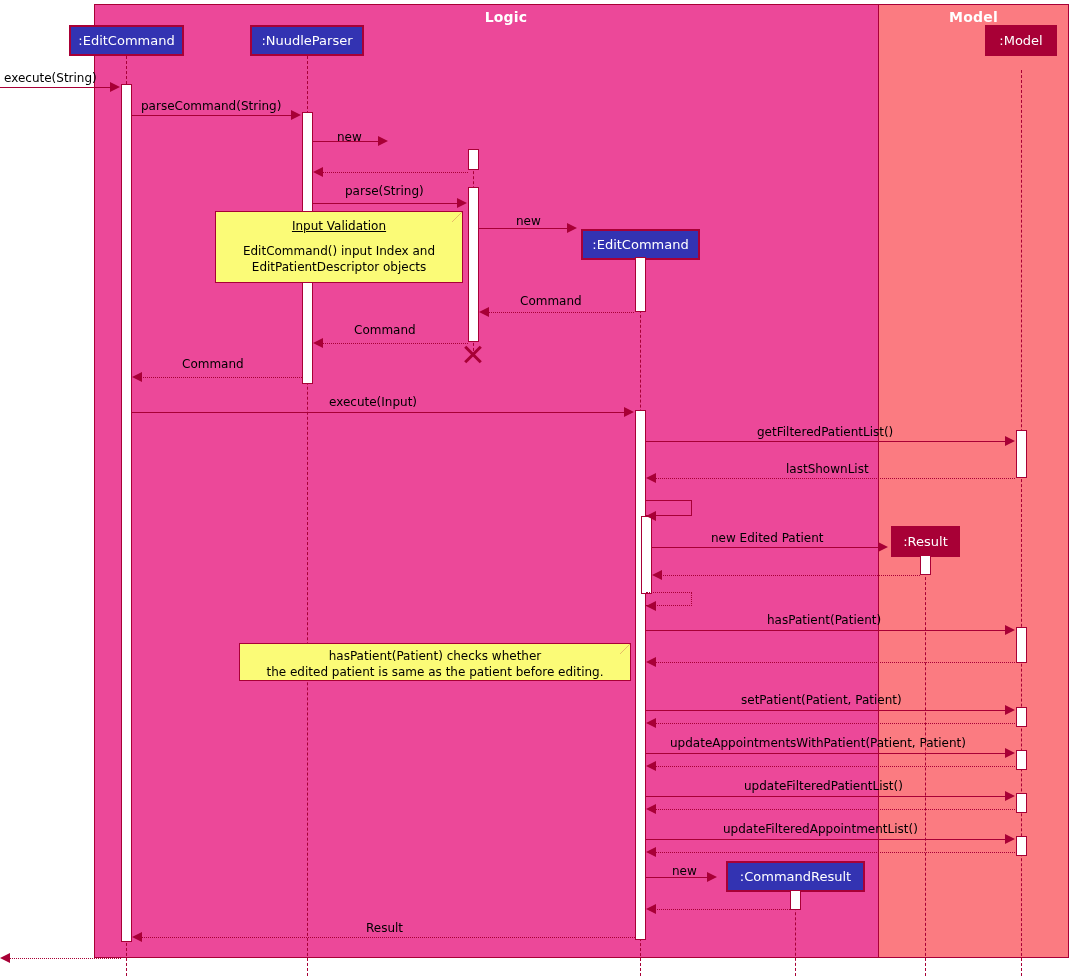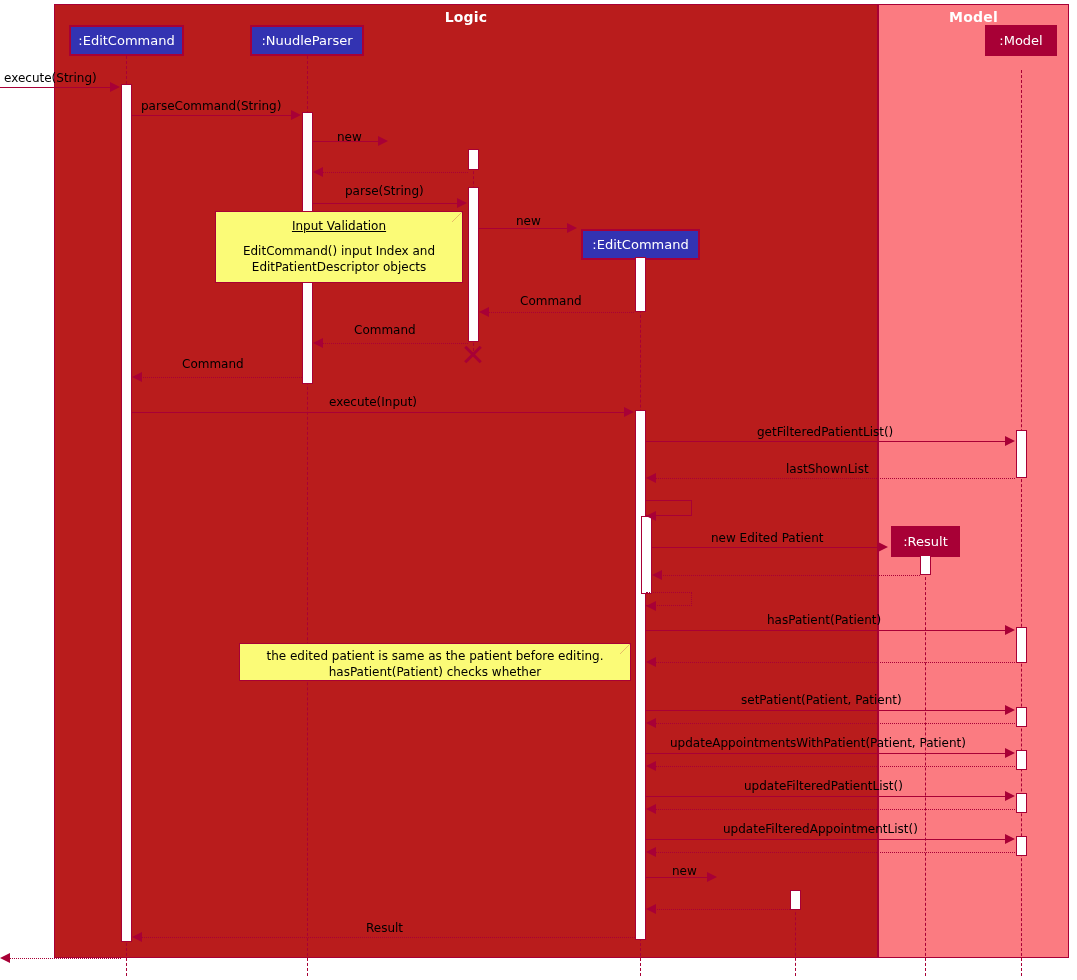--- a/index.html
+++ b/index.html
@@ -17,21 +17,22 @@
     background: #ffffff;
     overflow: hidden;
   }
   
   .pkg {
     position: absolute;
     box-sizing: border-box;
     border: 1px solid #A80036;
   }
   .pkg-logic {
-    background: #b91c1c;
+    background: #ec4899;
+    margin-left: 40px;
   }
   .pkg-model {
     background: #FB7B81;
   }
   .pkg-title {
     position: absolute;
     top: 4px;
     width: 100%;
     text-align: center;
     font-size: 14px;
@@ -176,20 +177,23 @@
   <div class="lifeline" style="left:1021px; top:70px; height:906px;"></div>
 
   <div class="participant p-blue" style="left:69px; top:25px; width:115px;">
     <span>:EditCommand</span>
   </div>
   <div class="participant p-blue" style="left:250px; top:25px; width:114px;">
     <span>:NuudleParser</span>
   </div>
   <div class="participant p-blue" style="left:581px; top:229px; width:119px;">
     <span>:EditCommand</span>
+  </div>
+  <div class="participant p-blue" style="left:726px; top:861px; width:139px;">
+    <span>:CommandResult</span>
   </div>
   <div class="participant p-darkred" style="left:891px; top:526px; width:69px;">
     <span>:Result</span>
   </div>
   <div class="participant p-darkred" style="left:985px; top:25px; width:72px;">
     <span>:Model</span>
   </div>
 
   <div class="act" style="left:121px; top:84px;  height:858px;"></div>
   <div class="act" style="left:302px; top:112px; height:272px;"></div>
@@ -327,17 +331,17 @@
     <span class="note-title">Input Validation</span>
     <span class="note-gap"></span>
     <span class="note-body">EditCommand() input Index and</span>
     <span class="note-body">EditPatientDescriptor objects</span>
   </div>
 
 
   <div class="note" style="left:239px; top:643px; width:392px; height:38px; padding-top:4px;">
     <span class="fold"></span>
     <span class="fold2"></span>
+    <span class="note-body">hasPatient(Patient) checks whether</span>
     <span class="note-body">the edited patient is same as the patient before editing.</span>
-    <span class="note-body">hasPatient(Patient) checks whether</span>
   </div>
 
 </div>
 
 </body></html>

